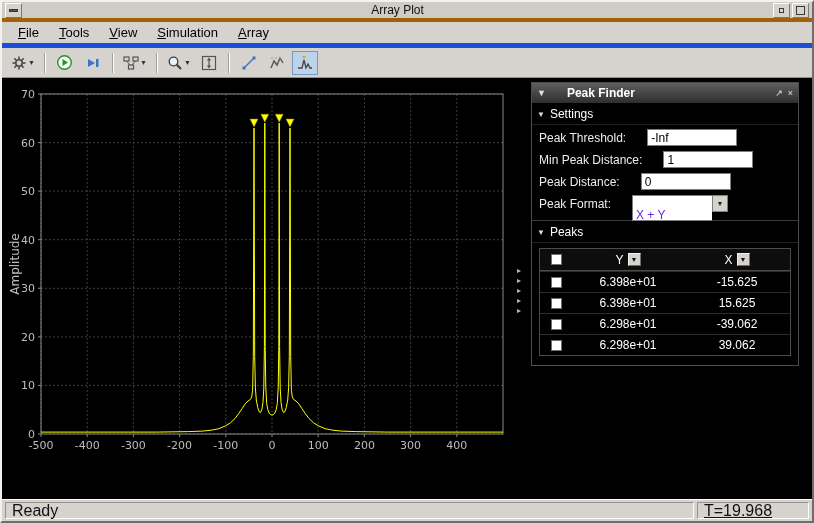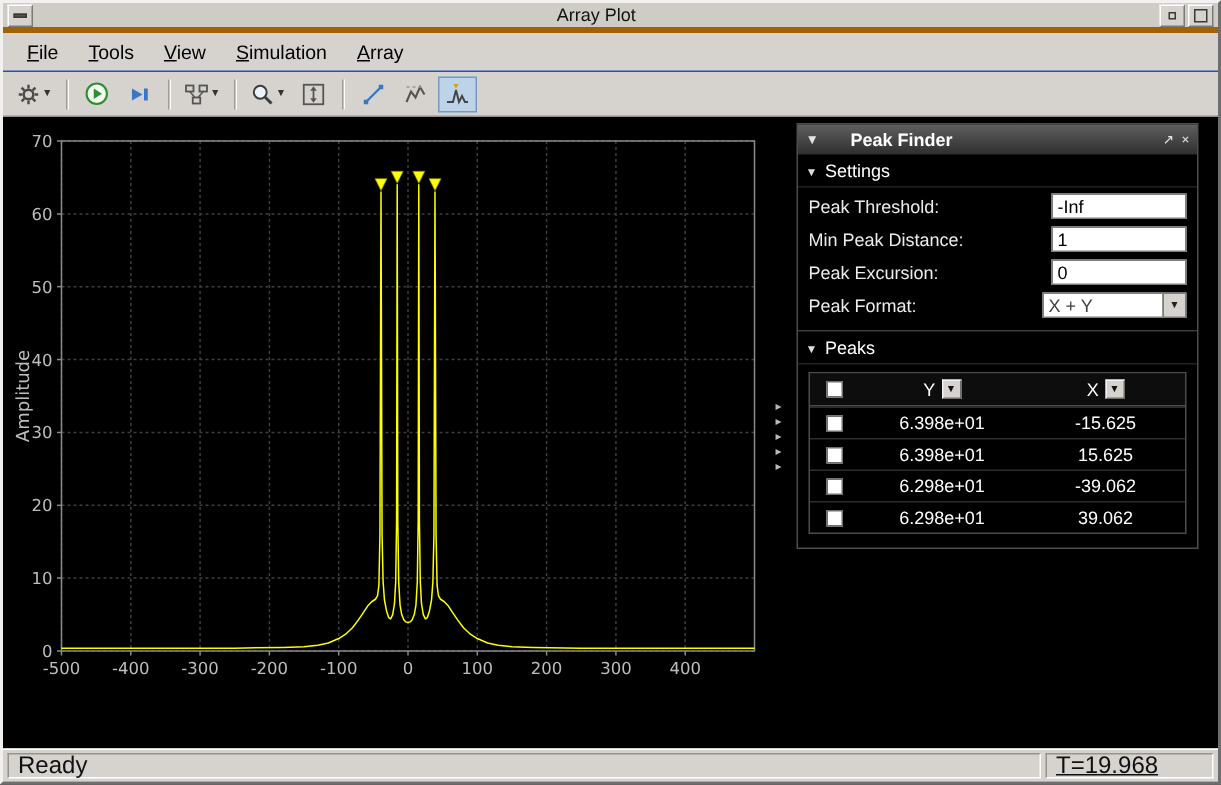--- a/index.html
+++ b/index.html
@@ -25,21 +25,21 @@
     display: flex; align-items: center; justify-content: center;
   }
   .tb-title { flex: 1; text-align: center; font-size: 12px; color: #111; }
   .glyph-dash { width: 9px; height: 3px; background: #55524c; border: 1px solid #3c3a36; }
   .glyph-min { width: 5px; height: 5px; border: 1px solid #3c3a36; }
   .glyph-max { width: 9px; height: 9px; border: 1px solid #3c3a36; }
   
   .menubar {
     height: 26px; flex: 0 0 26px;
     display: flex; align-items: center; padding-left: 8px; gap: 4px;
-    background: #d6d3ce; border-bottom: 1px solid #1d4ed8;
+    background: #d6d3ce; border-bottom: 5px solid #1d4ed8;
   }
   .menu-item { font-size: 13px; color: #000; padding: 3px 8px; cursor: default; }
   .menu-item::first-letter { text-decoration: underline; }
   
   .toolbar {
     height: 30px; flex: 0 0 30px;
     display: flex; align-items: center; padding: 2px 6px; gap: 2px;
     background: #d6d3ce; border-bottom: 1px solid #94918a;
   }
   .tool-btn {
@@ -79,29 +79,29 @@
   .panel-header {
     height: 20px; display: flex; align-items: center; gap: 5px; padding: 0 5px;
     background: linear-gradient(#5f5f5f, #2e2e2e);
     font-weight: bold; color: #fff; font-size: 12px;
   }
   .panel-header .hicon { font-size: 9px; color: #e3e3e3; font-weight: normal; }
   .panel-header .htitle { flex: 1; margin-left: 16px; }
   .sec-header { display: flex; align-items: center; gap: 5px; padding: 4px 5px 3px; color: #fff; border-bottom: 1px solid #222; }
   .sec-arrow { font-size: 8px; color: #ddd; }
   .settings-fields { padding: 3px 7px 7px; display: flex; flex-direction: column; gap: 3px; border-bottom: 1px solid #3a3a3a; }
-  .field-row { display: flex; align-items: center; justify-content: space-between; gap: 21px; height: 19px; }
+  .field-row { display: flex; align-items: center; justify-content: flex-start; gap: 21px; height: 19px; }
   .field-label { color: #ececec; white-space: nowrap; }
   .field-input {
     width: 90px; height: 17px; background: #fff; color: #000;
     border: 1px solid #7d7d7d; font-size: 12px; padding: 0 3px;
     font-family: "Liberation Sans", sans-serif;
   }
   .combo { width: 96px; height: 17px; display: flex; }
-  .combo-value { flex: 1; background: #fff; color: #404040; border: 1px solid #7d7d7d; border-right: none; padding: 1px 3px; }
+  .combo-value { flex: 1; background: #fff; color: #6d28d9; border: 1px solid #7d7d7d; border-right: none; padding: 12px 3px; }
   .combo-btn {
     width: 16px; background: #d6d3ce; border: 1px solid #7d7d7d;
     display: flex; align-items: center; justify-content: center;
     font-size: 7px; color: #222;
   }
   .peaks-table { margin: 5px 7px 9px; border: 1px solid #4c4c4c; }
   .pt-row { display: grid; grid-template-columns: 32px 112px 1fr; align-items: center; height: 21px; border-top: 1px solid #2d2d2d; }
   .pt-row.header { height: 22px; border-top: none; background: #0d0d0d; border-bottom: 1px solid #4c4c4c; }
   .pt-cell { display: flex; align-items: center; justify-content: center; color: #fff; }
   .checkbox { width: 11px; height: 11px; background: #fff; border: 1px solid #6f6f6f; }
@@ -320,21 +320,21 @@
       <div class="settings-fields">
           <div class="field-row">
             <span class="field-label">Peak Threshold:</span>
             <input class="field-input" value="-Inf" style="">
           </div>
           <div class="field-row">
             <span class="field-label">Min Peak Distance:</span>
             <input class="field-input" value="1" style="">
           </div>
           <div class="field-row">
-            <span class="field-label">Peak Excursion:</span>
+            <span class="field-label">Peak Distance:</span>
             <input class="field-input" value="0" style="">
           </div>
           <div class="field-row">
             <span class="field-label">Peak Format:</span>
             <div class="combo">
               <span class="combo-value">X + Y</span>
               <span class="combo-btn">▼</span>
             </div>
           </div>
         </div>

